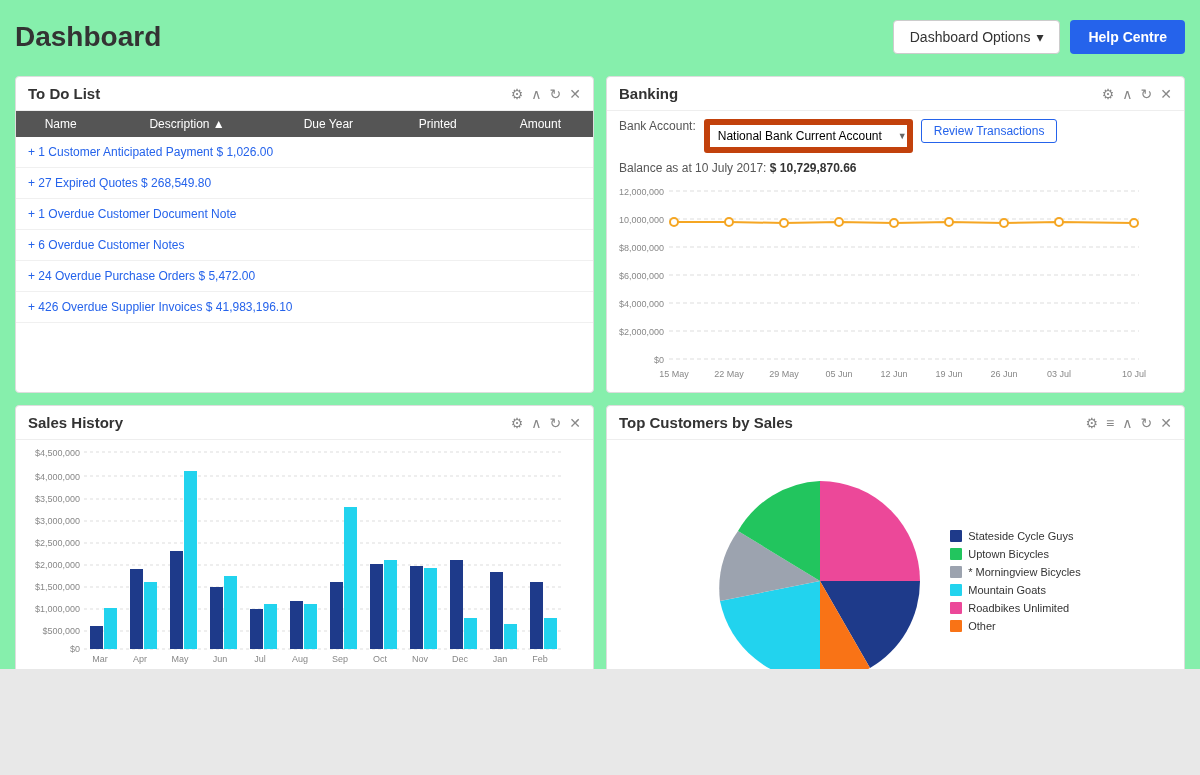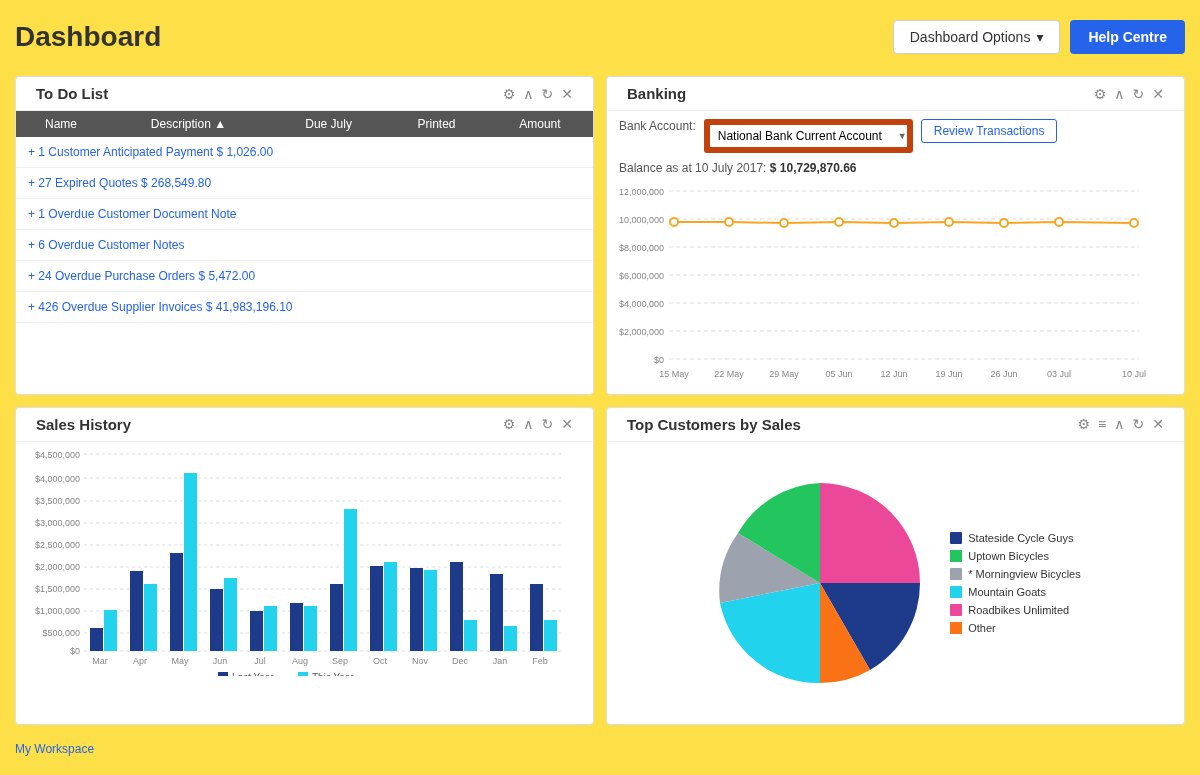--- a/index.html
+++ b/index.html
@@ -1,32 +1,32 @@
 <!DOCTYPE html>
 <html><head>
   <meta charset="utf-8">
   <style>
     * { box-sizing: border-box; margin: 0; padding: 0; }
     body { font-family: Arial, sans-serif; background: #e8e8e8; font-size: 13px; color: #333; }
 
-    .page { width: 1200px; height: 775px; background: #fde047; padding: 15px; display: flex; flex-direction: column; gap: 12px; }
+    .page { width: 1200px; height: 669px; background: #86efac; padding: 15px; display: flex; flex-direction: column; gap: 12px; }
 
     
     .header { display: flex; align-items: center; justify-content: space-between; padding: 5px 0 10px 0; }
     .header-title { font-size: 28px; font-weight: bold; color: #333; }
     .header-buttons { display: flex; gap: 10px; }
     .btn-dashboard-options { background: white; border: 1px solid #ccc; border-radius: 4px; padding: 8px 16px; font-size: 14px; cursor: pointer; display: flex; gap: 6px; color: #333; }
     .btn-help { background: #2563eb; color: white; border: none; border-radius: 4px; padding: 8px 18px; font-size: 14px; font-weight: bold; cursor: pointer; }
 
     
     .widget-grid { display: grid; grid-template-columns: 1fr 1fr; grid-template-rows: 1fr 1fr; gap: 12px; flex: 1; }
 
     
     .widget { background: white; border: 1px solid #ddd; border-radius: 4px; display: flex; flex-direction: column; overflow: hidden; }
-    .widget-header { display: flex; justify-content: space-between; padding: 8px 20px; border-bottom: 1px solid #eee; }
+    .widget-header { display: flex; justify-content: space-between; padding: 8px 12px; border-bottom: 1px solid #eee; }
     .widget-title { font-size: 15px; font-weight: bold; color: #333; }
     .widget-controls { display: flex; align-items: center; gap: 8px; color: #666; }
     .widget-control-icon { cursor: pointer; font-size: 14px; color: #888; }
     .widget-body { flex: 1; padding: 0; overflow: hidden; position: relative; }
 
     
     .todo-table { width: 100%; border-collapse: collapse; }
     .todo-table thead tr { background: #555; color: white; margin-top: 16px; }
     .todo-table thead th { padding: 6px 10px; text-align: center; font-weight: normal; font-size: 12px; }
     .todo-scrollable { height: 240px; overflow-y: auto; }
@@ -84,21 +84,21 @@
           <span class="widget-control-icon">↻</span>
           <span class="widget-control-icon">✕</span>
         </div>
       </div>
       <div class="widget-body">
         <table class="todo-table">
           <thead>
             <tr>
               <th>Name</th>
               <th>Description ▲</th>
-              <th>Due July</th>
+              <th>Due Year</th>
               <th>Printed</th>
               <th>Amount</th>
             </tr>
           </thead>
         </table>
         <div class="todo-scrollable">
           <div class="todo-row">+ 1 Customer Anticipated Payment $ 1,026.00</div>
           <div class="todo-row">+ 27 Expired Quotes $ 268,549.80</div>
           <div class="todo-row">+ 1 Overdue Customer Document Note</div>
           <div class="todo-row">+ 6 Overdue Customer Notes</div>

